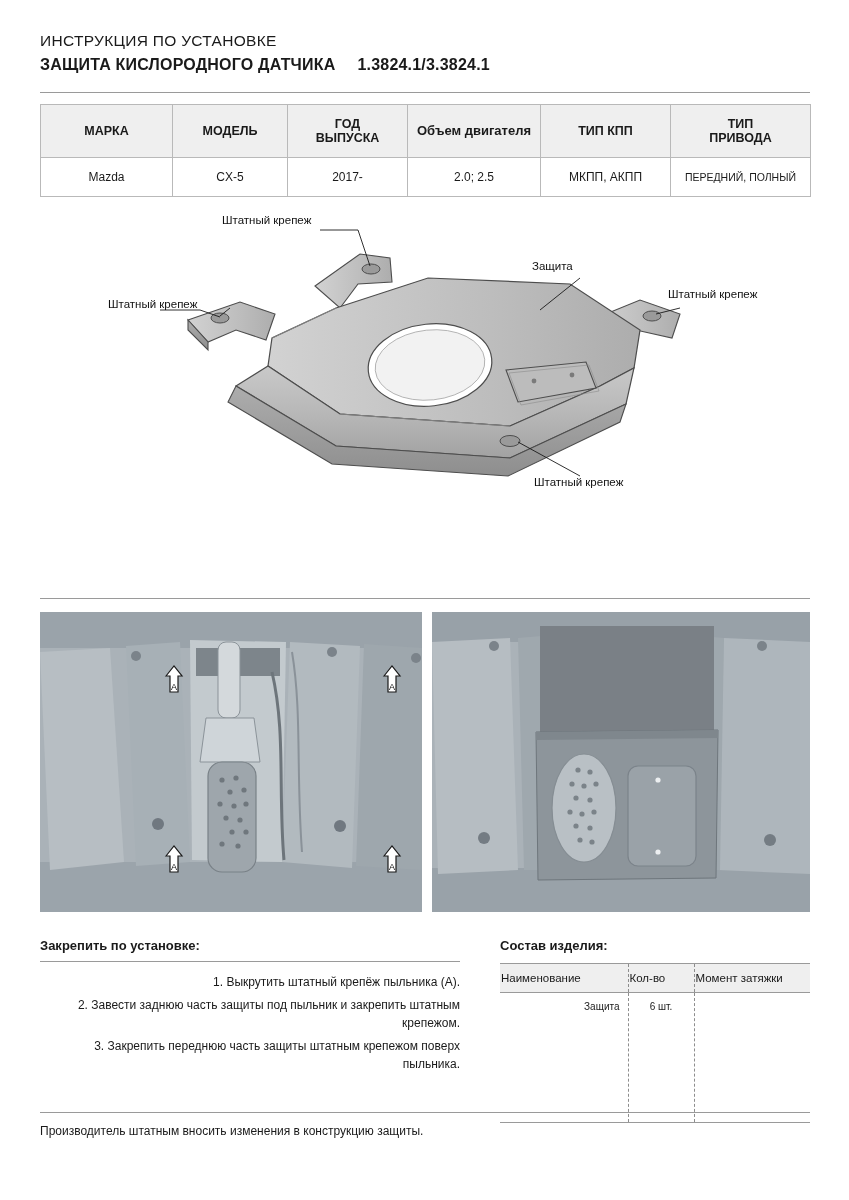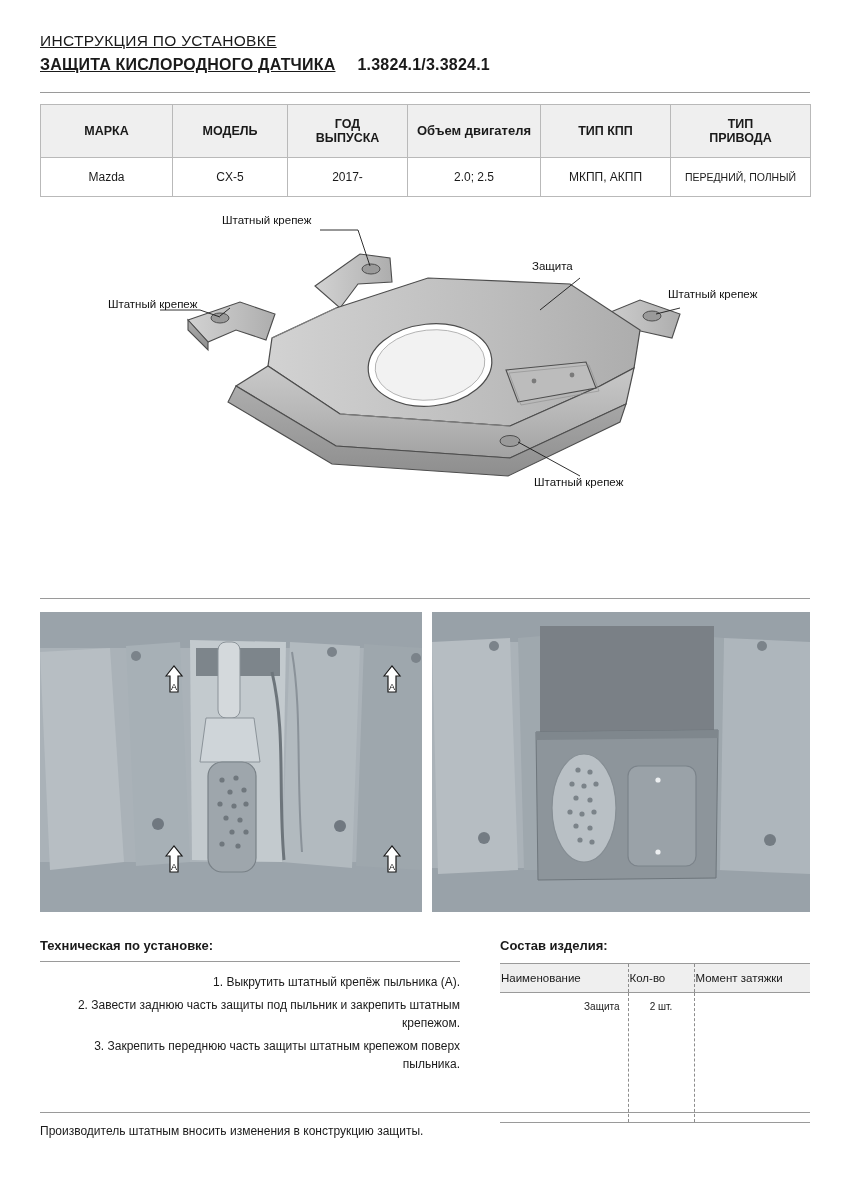--- a/index.html
+++ b/index.html
@@ -21,21 +21,20 @@
     width: 849px;
     height: 1200px;
   }
 
   
   .header {
     position: absolute;
     left: 40px;
     top: 32px;
     width: 770px;
-    text-decoration: underline;
   }
   .header .line1 {
     font-size: 15.5px;
     letter-spacing: 0.3px;
     color: #1a1a1a;
   }
   .header .line2 {
     margin-top: 6px;
     font-size: 16px;
     font-weight: bold;
@@ -416,21 +415,21 @@
       <circle cx="226" cy="240" r="2.6" fill="#eceff1"></circle>
 
       <circle cx="62" cy="34" r="5" fill="#7b838a"></circle>
       <circle cx="330" cy="34" r="5" fill="#7b838a"></circle>
       <circle cx="52" cy="226" r="6" fill="#747c83"></circle>
       <circle cx="338" cy="228" r="6" fill="#747c83"></circle>
     </svg>
   </div>
 
   <div class="instr">
-    <h3>Техническая по установке:</h3>
+    <h3>Закрепить по установке:</h3>
     <div class="hr"></div>
     <div class="steps">
       <p>1. Выкрутить штатный крепёж пыльника (А).</p>
       <p>2. Завести заднюю часть защиты под пыльник и закрепить штатным крепежом.</p>
       <p>3. Закрепить переднюю часть защиты штатным крепежом поверх пыльника.</p>
     </div>
   </div>
 
   <div class="parts">
     <h3>Состав изделия:</h3>
@@ -443,21 +442,21 @@
       <thead>
         <tr>
           <th>Наименование</th>
           <th>Кол-во</th>
           <th>Момент затяжки</th>
         </tr>
       </thead>
       <tbody>
         <tr>
           <td>Защита</td>
-          <td>2 шт.</td>
+          <td>6 шт.</td>
           <td></td>
         </tr>
       </tbody>
     </table>
   </div>
 
   <div class="footer">
     <div>Производитель штатным вносить изменения в конструкцию защиты.</div>
   </div>
 

